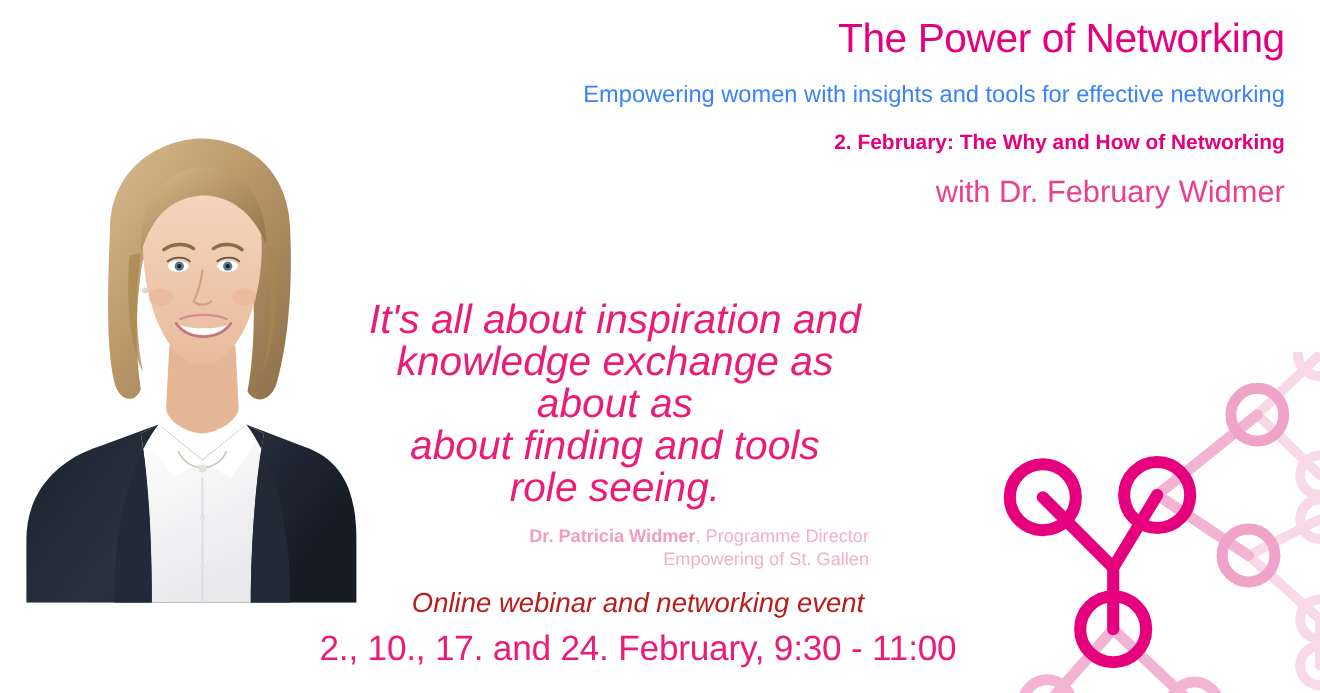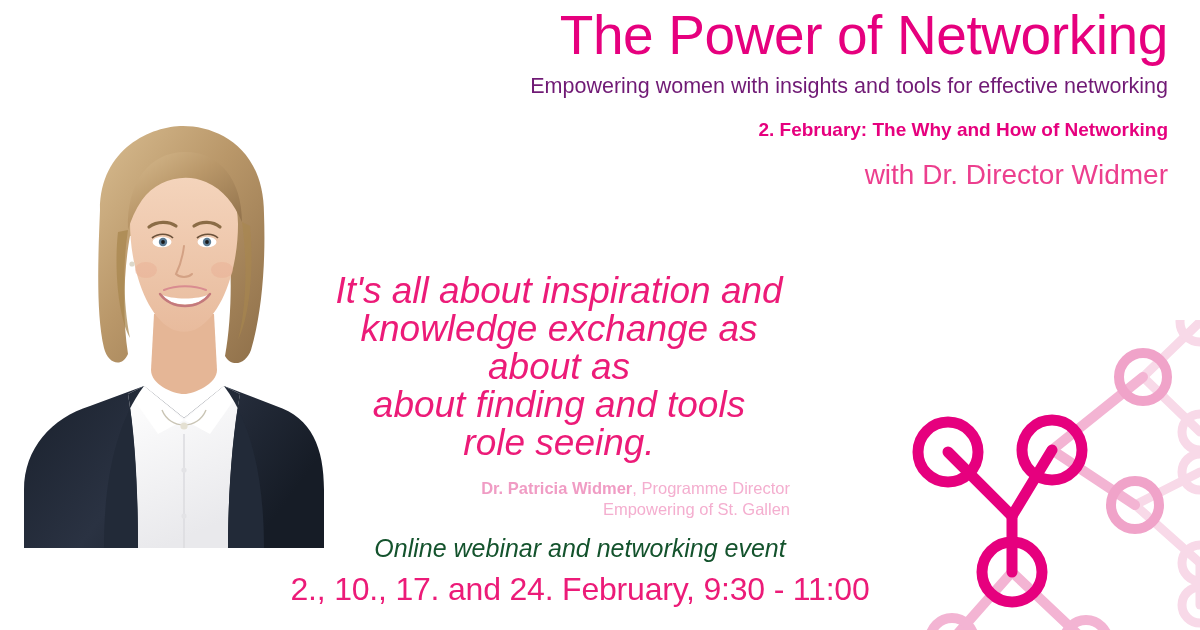--- a/index.html
+++ b/index.html
@@ -39,32 +39,32 @@
 
   
   .header {
     position: absolute;
     left: 360px;
     top: 4px;
     width: 808px;
     text-align: right;
   }
   .title {
-    font-size: 55px;
+    font-size: 37px;
     line-height: 62px;
     font-weight: 400;
     color: #E6007E;
     letter-spacing: -0.4px;
     white-space: nowrap;
   }
   .subtitle {
     font-size: 21.5px;
     line-height: 30px;
     font-weight: 400;
-    color: #701a75;
+    color: #3b82f6;
     letter-spacing: 0px;
     margin-top: 5px;
     white-space: nowrap;
     text-align: right;
   }
   .session {
     font-size: 19px;
     line-height: 36px;
     font-weight: 700;
     color: #E6007E;
@@ -114,21 +114,21 @@
     left: 232px;
     top: 532px;
     width: 696px;
     text-align: center;
   }
   .event-kind {
     font-size: 25px;
     line-height: 32px;
     font-style: italic;
     font-weight: 400;
-    color: #14532d;
+    color: #b91c1c;
   }
   .event-dates {
     font-size: 32px;
     line-height: 46px;
     font-weight: 400;
     color: #EC1B78;
     letter-spacing: -0.2px;
     margin-top: 2px;
     white-space: nowrap;
   }
@@ -281,21 +281,21 @@
 
         <circle cx="114" cy="146" r="2.6" fill="#DCD8CA"></circle>
       </g>
     </svg>
   </div>
 
   <div class="header">
     <div class="title">The Power of Networking</div>
     <div class="subtitle">Empowering women with insights and tools for effective networking</div>
     <div class="session">2. February: The Why and How of Networking</div>
-    <div class="speaker">with Dr. Director Widmer</div>
+    <div class="speaker">with Dr. February Widmer</div>
   </div>
 
   <div class="quote-block">
     <div class="quote">
       <div>It's all about inspiration and</div>
       <div>knowledge exchange as about as</div>
       <div>about finding and tools</div>
       <div>role seeing.</div>
     </div>
     <div class="attribution">

